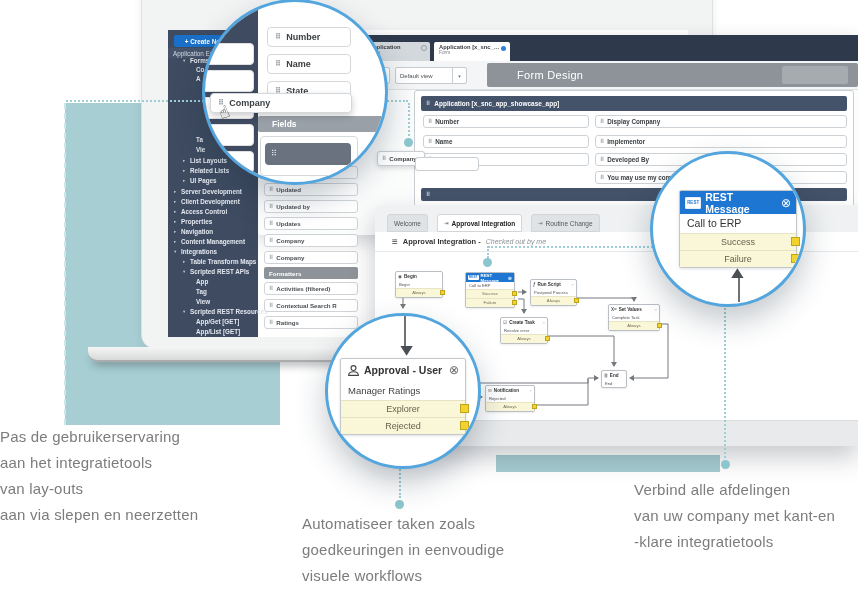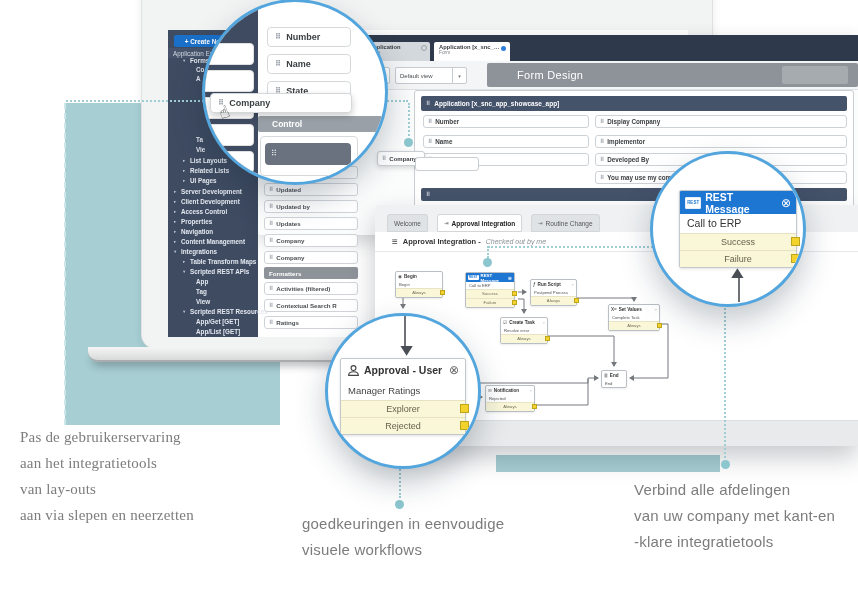--- a/index.html
+++ b/index.html
@@ -460,21 +460,21 @@
       </div>
     <div class="bigchip" style="left:62px;top:52px;width:84px;height:20px;">
         <span class="drag">⠿</span>
         <span>Name</span>
       </div>
     <div class="bigchip" style="left:62px;top:79px;width:84px;height:20px;">
         <span class="drag">⠿</span>
         <span>State</span>
       </div>
     <div class="abs" style="left:53px;top:114px;width:130px;height:16px;background:#99a0a7;color:#fff;font-size:8.5px;font-weight:bold;display:flex;align-items:center;padding-left:14px;box-sizing:border-box;border-radius:2px;">
-        <span>Control</span>
+        <span>Fields</span>
       </div>
     <div class="abs" style="left:55px;top:134px;width:96px;height:38px;background:#fff;border:1px solid #d6d9dc;border-radius:4px;"></div>
     <div class="abs" style="left:60px;top:141px;width:86px;height:22px;background:#69727e;border-radius:4px;display:flex;align-items:center;padding-left:6px;box-sizing:border-box;color:#e8ebee;font-size:8px;">
         <span class="drag" style="color:#e8ebee;font-size:8px;">⠿</span>
       </div>
     <div class="bigchip" style="left:5px;top:91px;width:142px;height:20px;box-shadow:0 3px 7px rgba(0,0,0,.2);z-index:2;">
         <span class="drag">⠿</span>
         <span>Company</span>
       </div>
     <div class="abs" style="left:14px;top:100px;font-size:17px;color:#2b2b2b;transform:rotate(-20deg);z-index:3;"><span>☝</span></div>
@@ -518,27 +518,28 @@
     <svg width="150" height="150" style="position:absolute;left:0;top:0;">
       <defs>
           <marker id="arr3" markerWidth="8" markerHeight="8" refX="4" refY="5" orient="auto">
             <path d="M0,0 L8,5 L0,10 z" fill="#4a4f55" transform="scale(0.8)"></path>
           </marker>
         </defs>
       <path d="M86,148 V118" stroke="#4a4f55" stroke-width="1.6" fill="none" marker-end="url(#arr3)"></path>
     </svg>
   </div>
 
-  <div class="ann" style="left:20px;top:424px;font-family:Liberation Serif, serif;">
+  <div class="ann" style="left:0;top:424px;">
     <div>Pas de gebruikerservaring</div>
     <div>aan het integratietools</div>
     <div>van lay-outs</div>
     <div>aan via slepen en neerzetten</div>
   </div>
   <div class="ann" style="left:302px;top:511px;">
+    <div>Automatiseer taken zoals</div>
     <div>goedkeuringen in eenvoudige</div>
     <div>visuele workflows</div>
   </div>
   <div class="ann" style="left:634px;top:477px;">
     <div>Verbind alle afdelingen</div>
     <div>van uw company met kant-en</div>
     <div>-klare integratietools</div>
   </div>
 
 </div>

